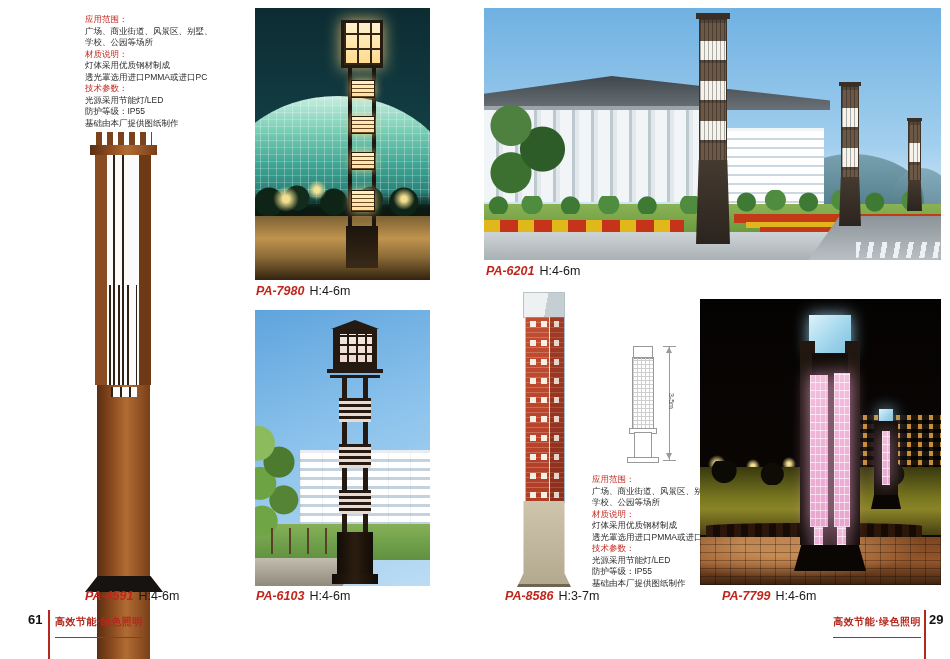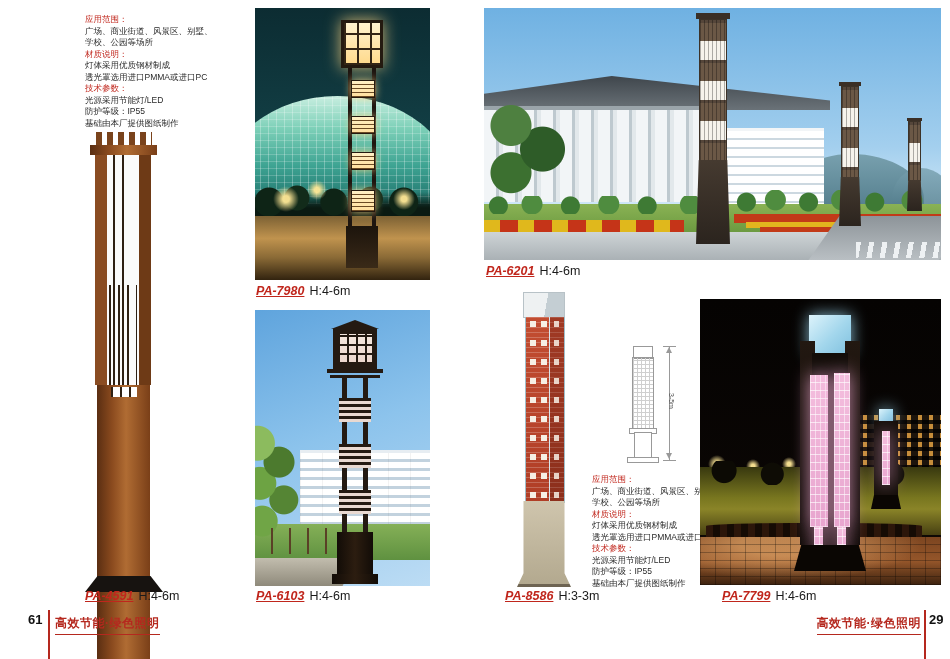--- a/index.html
+++ b/index.html
@@ -6,27 +6,27 @@
   body{font-family:"Liberation Sans","DejaVu Sans",sans-serif;}
   .page{position:relative;width:950px;height:659px;background:#ffffff;overflow:hidden;margin:0 auto;}
   .abs{position:absolute;}
 
   
   .info{font-size:8.5px;line-height:11.5px;width:175px;color:#2a2a2a;}
   .info .h{color:#c0261c;font-weight:normal;}
 
   
   .plabel{font-size:12.5px;white-space:nowrap;}
-  .plabel .m{color:#c0261c;font-weight:bold;font-style:italic;margin-right:5px;text-decoration:underline;}
+  .plabel .m{color:#c0261c;font-weight:bold;font-style:italic;margin-right:5px;}
   .plabel .ht{color:#1a1a1a;}
 
   
   .pagenum{font-size:13px;font-weight:bold;color:#111;}
   .vline{width:2px;background:#b5281e;}
-  .slogan{font-size:12px;font-weight:bold;color:#b5281e;border-bottom:1.5px solid #b5281e;padding-bottom:2px;letter-spacing:.5px;white-space:nowrap;}
+  .slogan{font-size:10px;font-weight:bold;color:#b5281e;border-bottom:1.5px solid #b5281e;padding-bottom:8px;letter-spacing:.5px;white-space:nowrap;}
 
   
   .wood{background:linear-gradient(90deg,#5a2e12,#8a4a1e 28%,#b06c33 55%,#7a3f18);}
   .p6101-teeth{background:repeating-linear-gradient(90deg,#7a431c 0 6px,rgba(0,0,0,0) 6px 11px);}
   .p6101-frame{border-left:12px solid #8a4c22;border-right:12px solid #6e3a16;background:#fbfbfb;}
   .p6101-bars{background:repeating-linear-gradient(90deg,#2e2013 0 2px,rgba(0,0,0,0) 2px 9px);}
   .p6101-base{background:#171310;clip-path:polygon(16% 0,84% 0,100% 100%,0 100%);}
 
   
   .photo{overflow:hidden;background:#9ab;}
@@ -290,21 +290,21 @@
     <div class="abs body6202f" style="left:10px;top:25px;width:24px;height:186px;border-left:1px solid #9fc0cc;">
       <div class="abs wincol" style="left:4px;top:4px;width:6px;height:178px;"></div>
       <div class="abs wincol" style="left:15px;top:4px;width:6px;height:178px;"></div>
     </div>
     <div class="abs body6202s" style="left:34px;top:25px;width:14px;height:186px;border-right:1px solid #9fc0cc;border-left:1px solid #d8e6ec;">
       <div class="abs wincol" style="left:4px;top:4px;width:5px;height:178px;opacity:.85;"></div>
     </div>
     <div class="abs ped6202" style="left:2px;top:209px;width:54px;height:83px;"></div>
   </div>
   <div class="abs plabel" style="left:505px;top:589px;">
-    <span class="m">PA-8586</span><span class="ht">H:3-3m</span>
+    <span class="m">PA-8586</span><span class="ht">H:3-7m</span>
   </div>
 
   <div class="abs" style="left:625px;top:340px;width:60px;height:128px;">
     <div class="abs dline" style="left:8px;top:6px;width:18px;height:11px;"></div>
     <div class="abs dline dhatch" style="left:7px;top:17px;width:20px;height:71px;"></div>
     <div class="abs dline" style="left:4px;top:88px;width:26px;height:4px;"></div>
     <div class="abs dline" style="left:9px;top:92px;width:16px;height:25px;"></div>
     <div class="abs dline" style="left:2px;top:117px;width:30px;height:4px;"></div>
     <div class="abs dim" style="left:44px;top:6px;width:1px;height:115px;"></div>
     <div class="abs dim" style="left:38px;top:6px;width:13px;height:1px;"></div>

